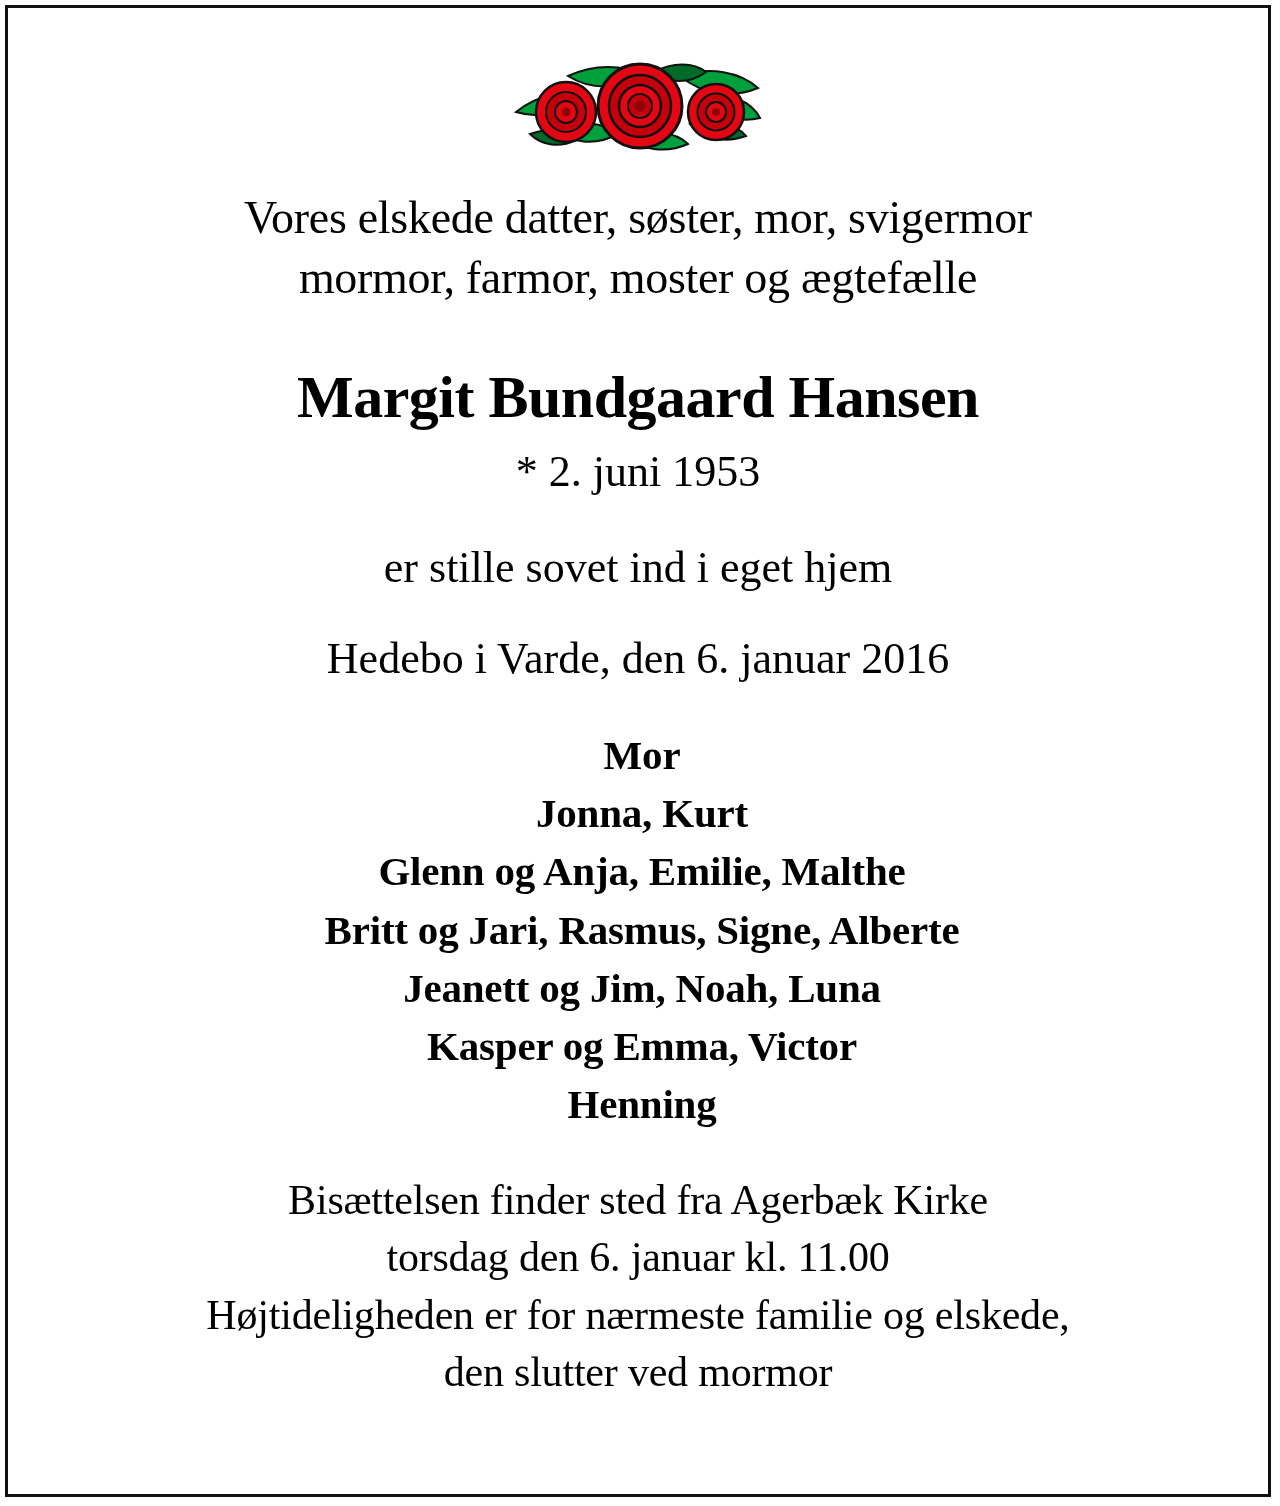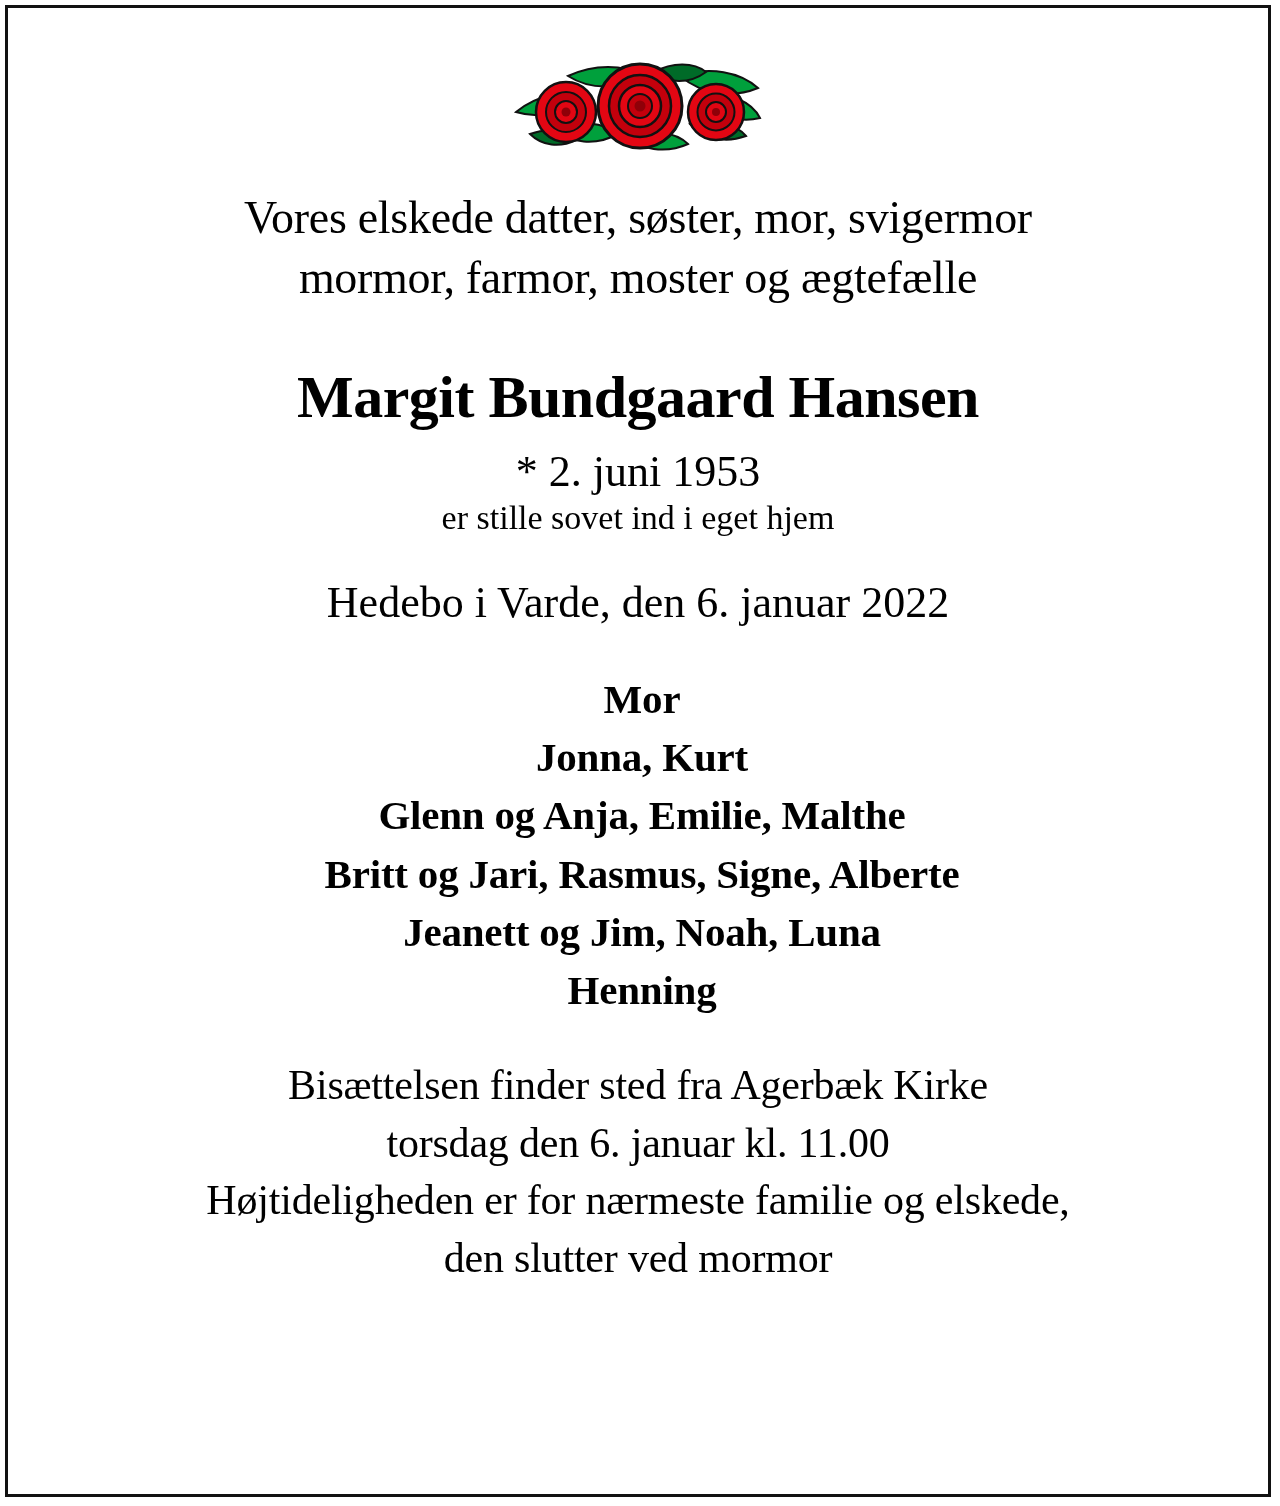--- a/index.html
+++ b/index.html
@@ -59,21 +59,22 @@
     line-height: 1.1;
   }
 
   .born {
     margin-top: 16px;
     font-size: 44px;
     line-height: 1.2;
   }
 
   .passed {
-    font-size: 34px;
+    margin-top: 44px;
+    font-size: 44px;
     line-height: 1.2;
   }
 
   .place {
     margin-top: 38px;
     font-size: 44px;
     line-height: 1.2;
   }
 
   .epitaph {
@@ -147,29 +148,30 @@
     <span class="ln">Vores elskede datter, søster, mor, svigermor</span>
     <span class="ln">mormor, farmor, moster og ægtefælle</span>
   </div>
 
   <div class="block name">Margit Bundgaard Hansen</div>
 
   <div class="block born">* 2. juni 1953</div>
 
   <div class="block passed">er stille sovet ind i eget hjem</div>
 
-  <div class="block place">Hedebo i Varde, den 6. januar 2022</div>
+  <div class="block place">Hedebo i Varde, den 6. januar 2016</div>
 
 
   <div class="block survivors">
     <span class="ln">Mor</span>
     <span class="ln">Jonna, Kurt</span>
     <span class="ln">Glenn og Anja, Emilie, Malthe</span>
     <span class="ln">Britt og Jari, Rasmus, Signe, Alberte</span>
     <span class="ln">Jeanett og Jim, Noah, Luna</span>
+    <span class="ln">Kasper og Emma, Victor</span>
     <span class="ln">Henning</span>
   </div>
 
   <div class="block service">
     <span class="ln">Bisættelsen finder sted fra Agerbæk Kirke</span>
     <span class="ln">torsdag den 6. januar kl. 11.00</span>
     <span class="ln">Højtideligheden er for nærmeste familie og elskede,</span>
     <span class="ln">den slutter ved mormor</span>
   </div>
 

